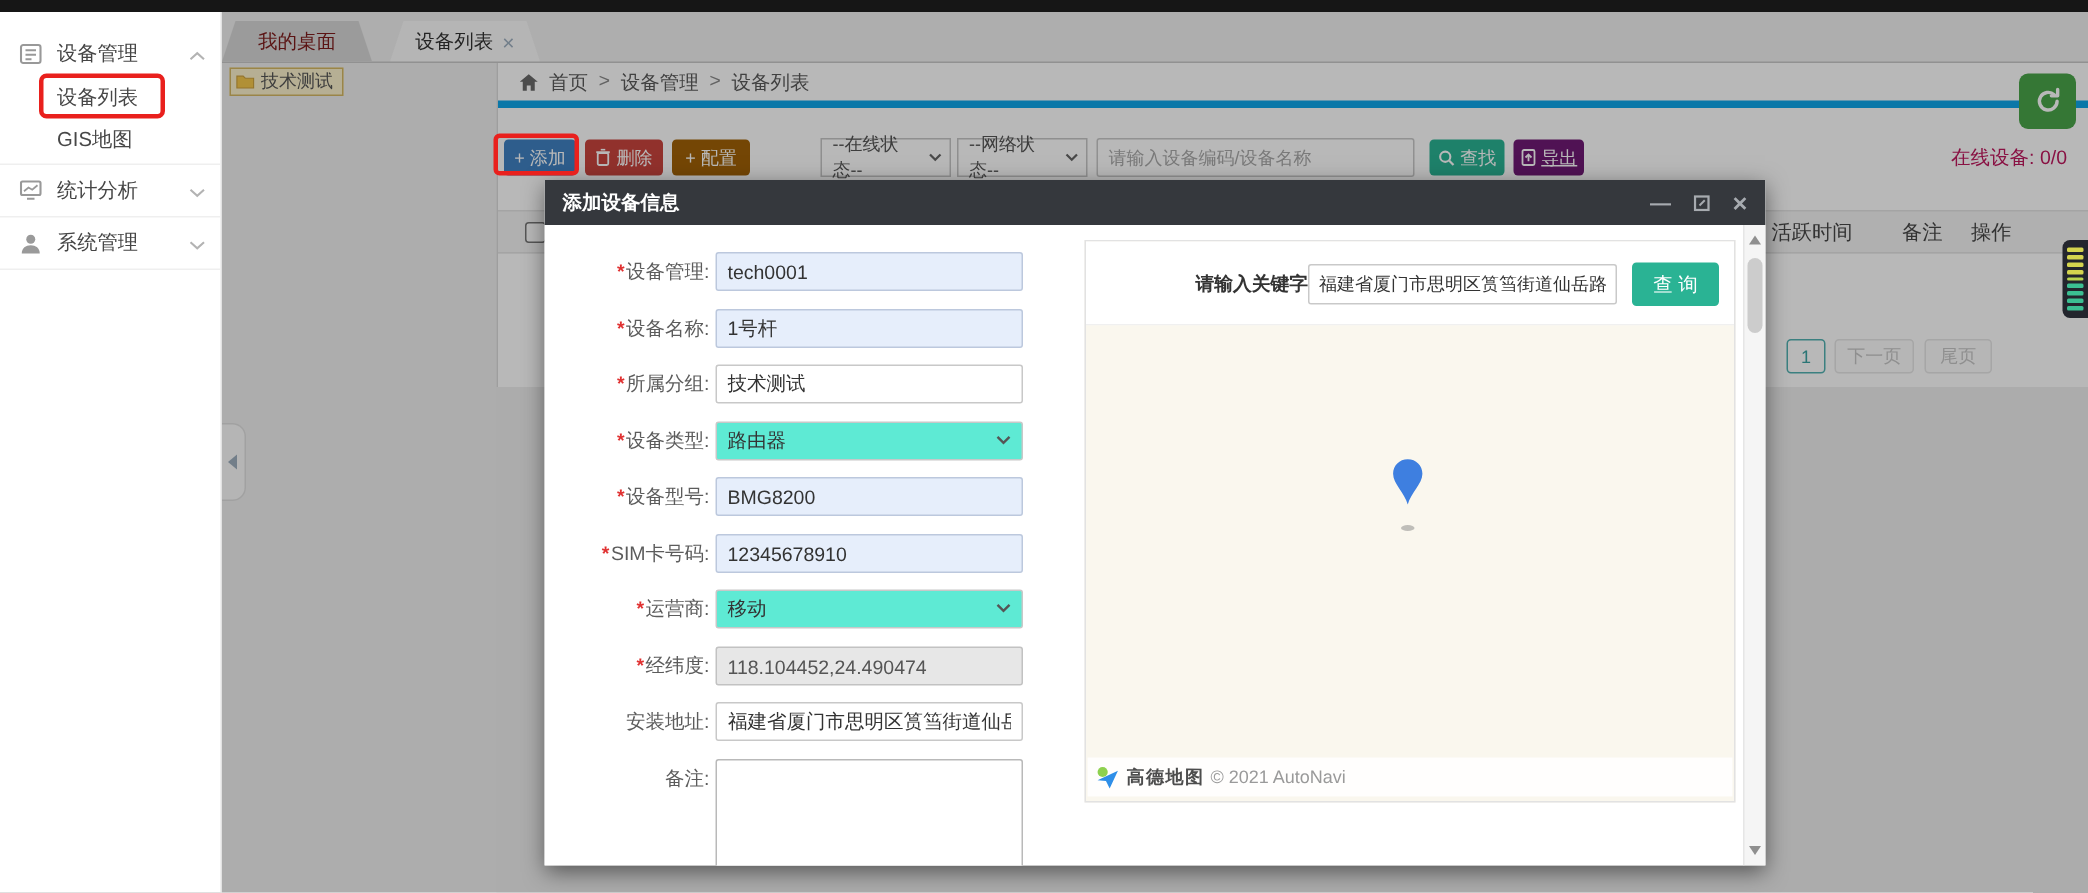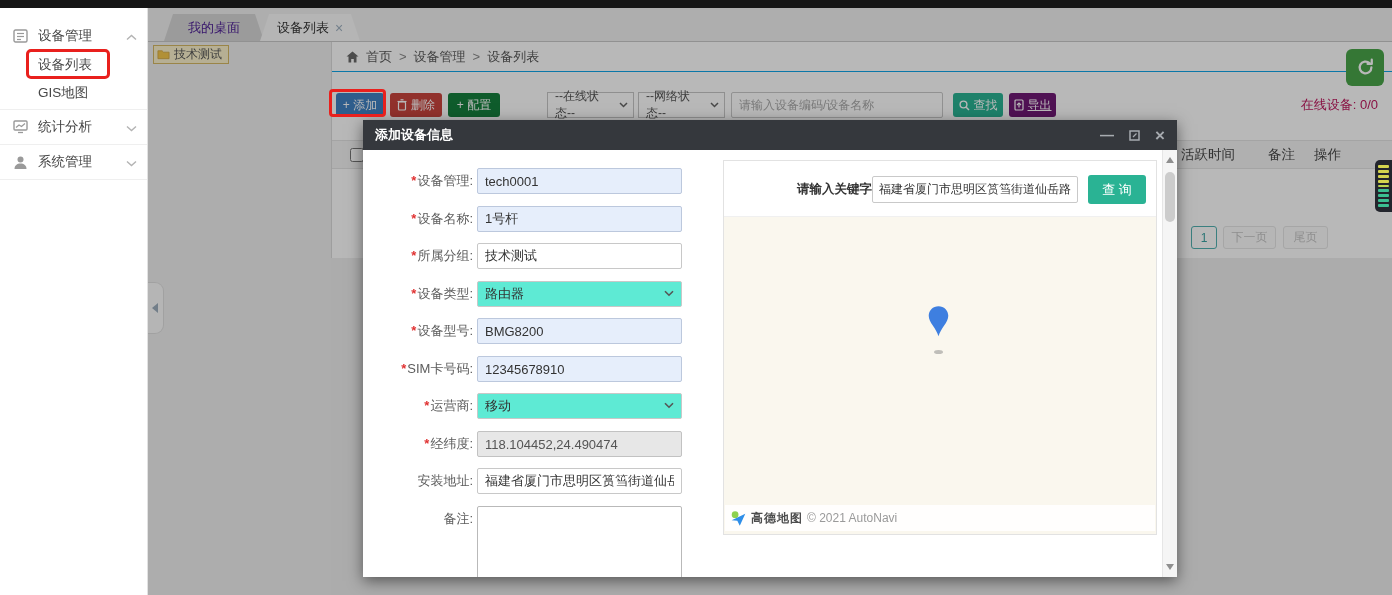--- a/index.html
+++ b/index.html
@@ -16,43 +16,43 @@
   .side-group .chev { margin-left:auto; }
   .side-sub { display:flex; align-items:center; height:28px; padding-left:38px; color:#474747; font-size:13.5px; cursor:pointer; }
   .side-rule { border:none; border-top:1px solid #efefef; margin:2px 0; }
   .side-pad { height:13px; }
 
   
   .main { position:absolute; left:148px; top:8px; right:0; bottom:0; background:#efefef; }
   .tabbar { position:relative; height:34px; background:#f1f1f1; border-bottom:1px solid #c9c9c9; }
   .tab { position:absolute; bottom:0; height:27px; display:flex; align-items:center; justify-content:center; gap:6px; font-size:13px;
          clip-path:polygon(9px 0, calc(100% - 9px) 0, 100% 100%, 0 100%); }
-  .tab.inactive { left:16px; width:100px; background:#d7d7d7; color:#4c1d95; }
+  .tab.inactive { left:0; width:100px; background:#d7d7d7; color:#7f1d1d; }
   .tab.active { left:112px; width:100px; background:#fbfbfb; color:#333; }
   .tab-close { color:#9fb0c0; font-size:14px; line-height:1; }
 
   .workspace { position:absolute; top:34px; left:0; right:0; bottom:0; }
   .tree-panel { position:absolute; left:0; top:0; bottom:0; width:183px; background:#f0f0f0; }
   .tree-node { position:absolute; left:5px; top:3px; height:19px; display:inline-flex; align-items:center; gap:4px; padding:0 6px 0 3px;
                background:#fcf3cd; border:1px solid #d6b964; font-size:12px; color:#555; }
 
   .content-panel { position:absolute; left:183px; top:0; right:0; height:216px; background:#fff; border-left:1px solid #dcdcdc; }
-  .breadcrumb { height:30px; display:flex; align-items:center; gap:7px; padding-left:14px; font-size:13px; color:#5a5a5a; border-bottom:1px solid #0ea5e9; }
+  .breadcrumb { height:30px; display:flex; align-items:center; gap:7px; padding-left:14px; font-size:13px; color:#5a5a5a; border-bottom:5px solid #0ea5e9;font-family:Liberation Mono, monospace; }
   .crumb { color:#5a5a5a; }
   .crumb-sep { color:#8a8a8a; }
 
   .refresh-btn { position:absolute; top:7px; right:8px; width:38px; height:37px; background:#4aa54a; border:none; border-radius:6px;
                  display:flex; align-items:center; justify-content:center; cursor:pointer; }
 
   .toolbar { position:absolute; top:51px; left:0; right:0; height:24px; }
   .tbtn { position:absolute; top:0; height:24px; border:none; border-radius:3px; color:#fff; font-size:12px;
           display:flex; align-items:center; justify-content:center; gap:4px; cursor:pointer; font-family:inherit;text-align:right; }
   .btn-add { left:4px; width:48px; background:#4081c2; }
   .btn-del { left:58px; width:52px; background:#c9443e; }
-  .btn-cfg { left:116px; width:52px; background:#15803d; }
+  .btn-cfg { left:116px; width:52px; background:#a16207; }
   .btn-find { left:621px; width:50px; background:#2ab394; }
   .btn-export { left:677px; width:47px; background:#701a75;text-decoration:underline; }
   .tsel { position:absolute; top:-1px; height:26px; background:#fff; border:1px solid #c6c6c6; border-radius:0; color:#555;
           font-size:12px; display:flex; align-items:center; padding:0 20px 0 7px; cursor:pointer; }
   .sel-online { left:215px; width:87px; }
   .sel-network { left:306px; width:87px; }
   .tsel svg { position:absolute; right:5px; top:9px; }
   .tsearch { position:absolute; left:399px; top:-1px; width:212px; height:26px; border:1px solid #c9c9c9; border-radius:2px;
              padding:0 7px; font-size:12px; color:#333; font-family:inherit; }
   .tsearch::placeholder { color:#a9a9a9; }

